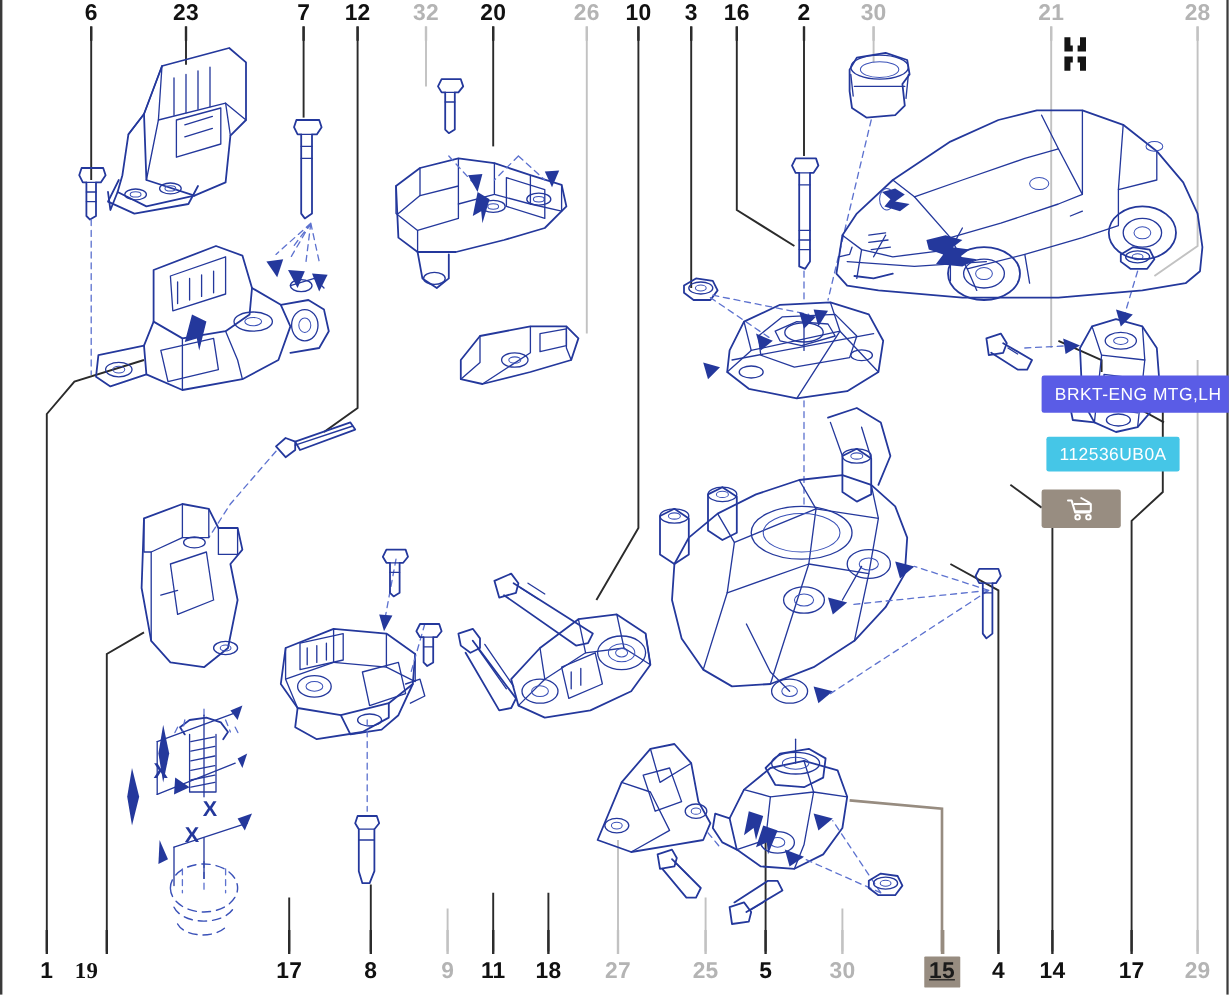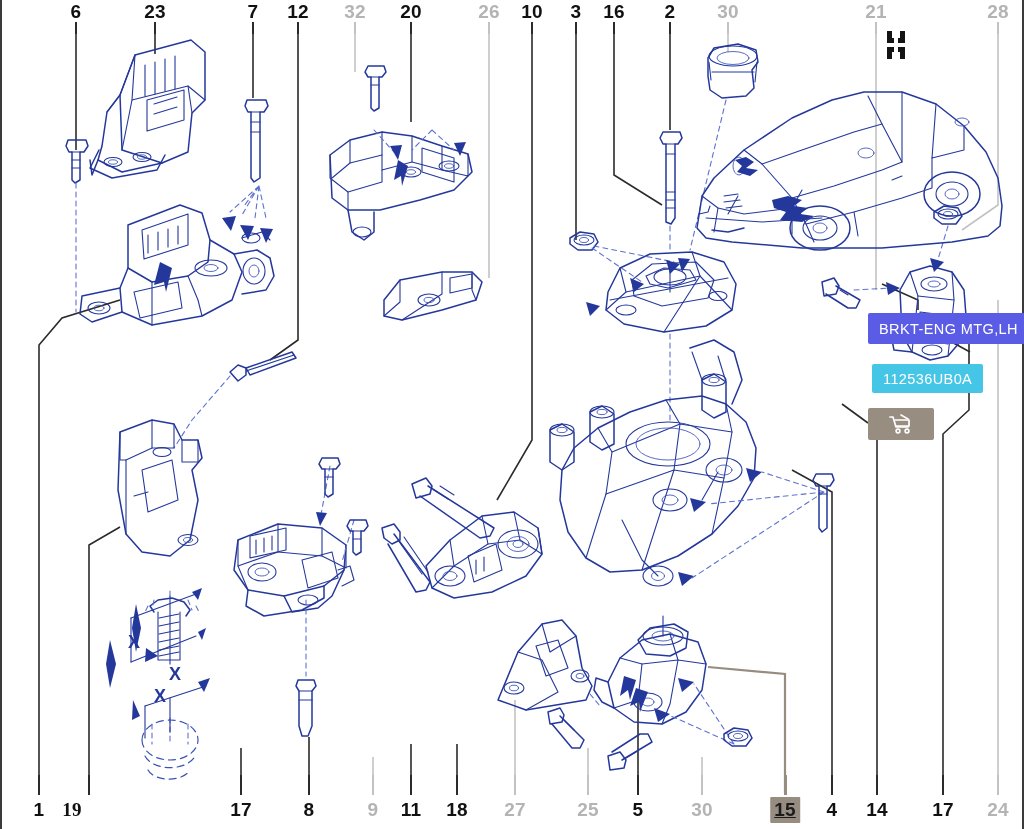--- a/index.html
+++ b/index.html
@@ -580,21 +580,21 @@
       <div class="num" style="left: 409px; top: 800px;">11</div>
       <div class="num" style="left: 455px; top: 800px;">18</div>
       <div class="num dim" style="left: 513px; top: 800px;">27</div>
       <div class="num dim" style="left: 586px; top: 800px;">25</div>
       <div class="num" style="left: 636px; top: 800px;">5</div>
       <div class="num dim" style="left: 700px; top: 800px; text-align: right;">30</div>
       <div class="num sel" style="left: 783px; top: 797px; text-decoration: underline;">15</div>
       <div class="num" style="left: 830px; top: 800px;">4</div>
       <div class="num" style="left: 875px; top: 800px;">14</div>
       <div class="num" style="left: 941px; top: 800px;">17</div>
-      <div class="num dim" style="left: 996px; top: 800px;">24</div>
+      <div class="num dim" style="left: 996px; top: 800px;">29</div>
     </div>
 
   <div class="chip" id="chip-name" style="left:866px;top:313px;">
     <span>BRKT-ENG MTG,LH</span>
   </div>
 
   <div class="chip" id="chip-ref" style="left:870px;top:364px;">
     <span>112536UB0A</span>
   </div>
 

